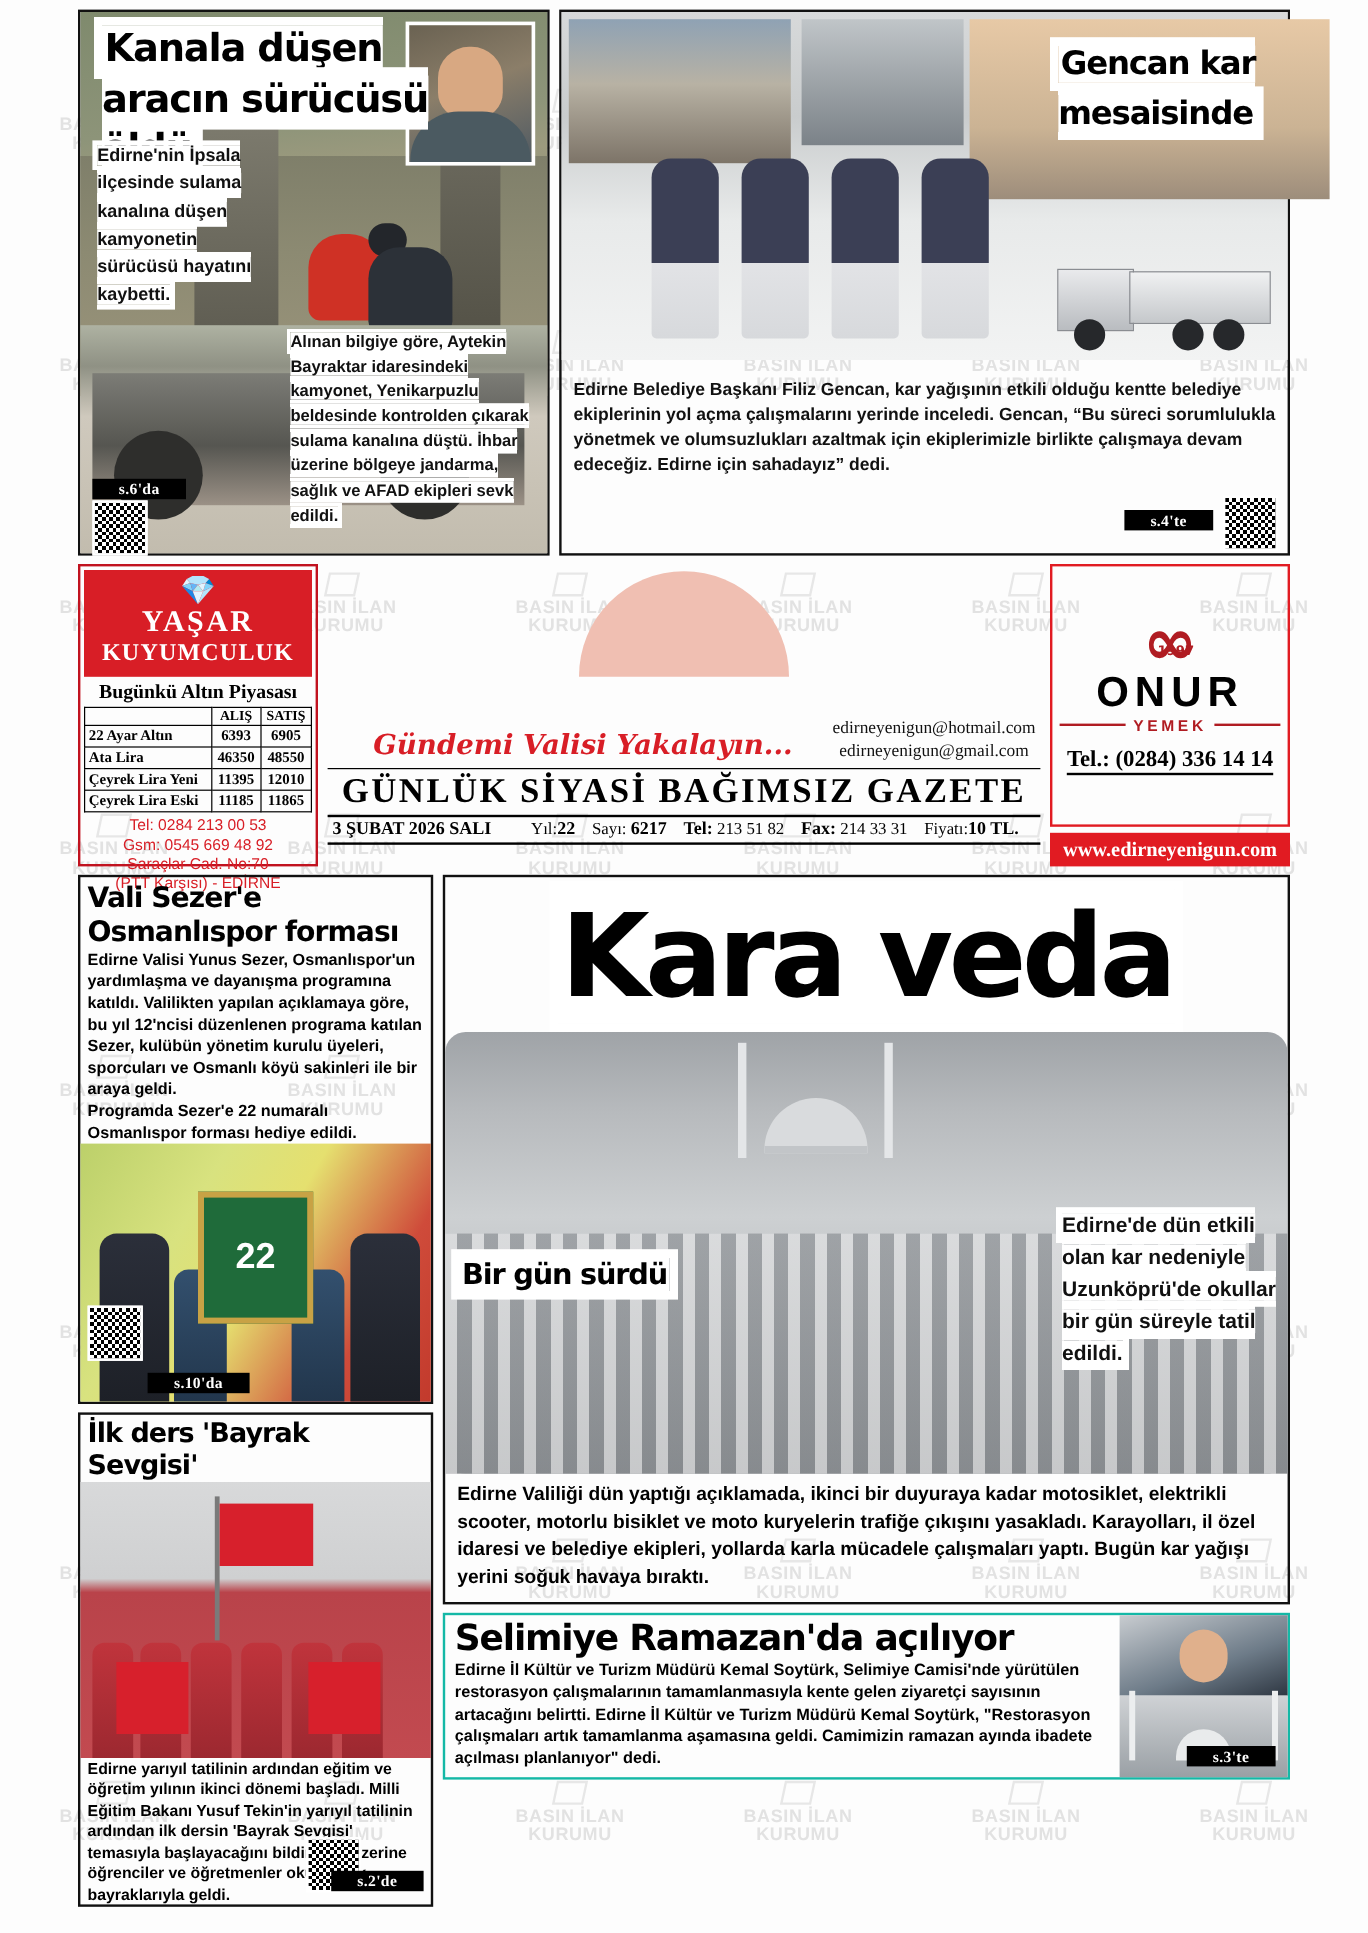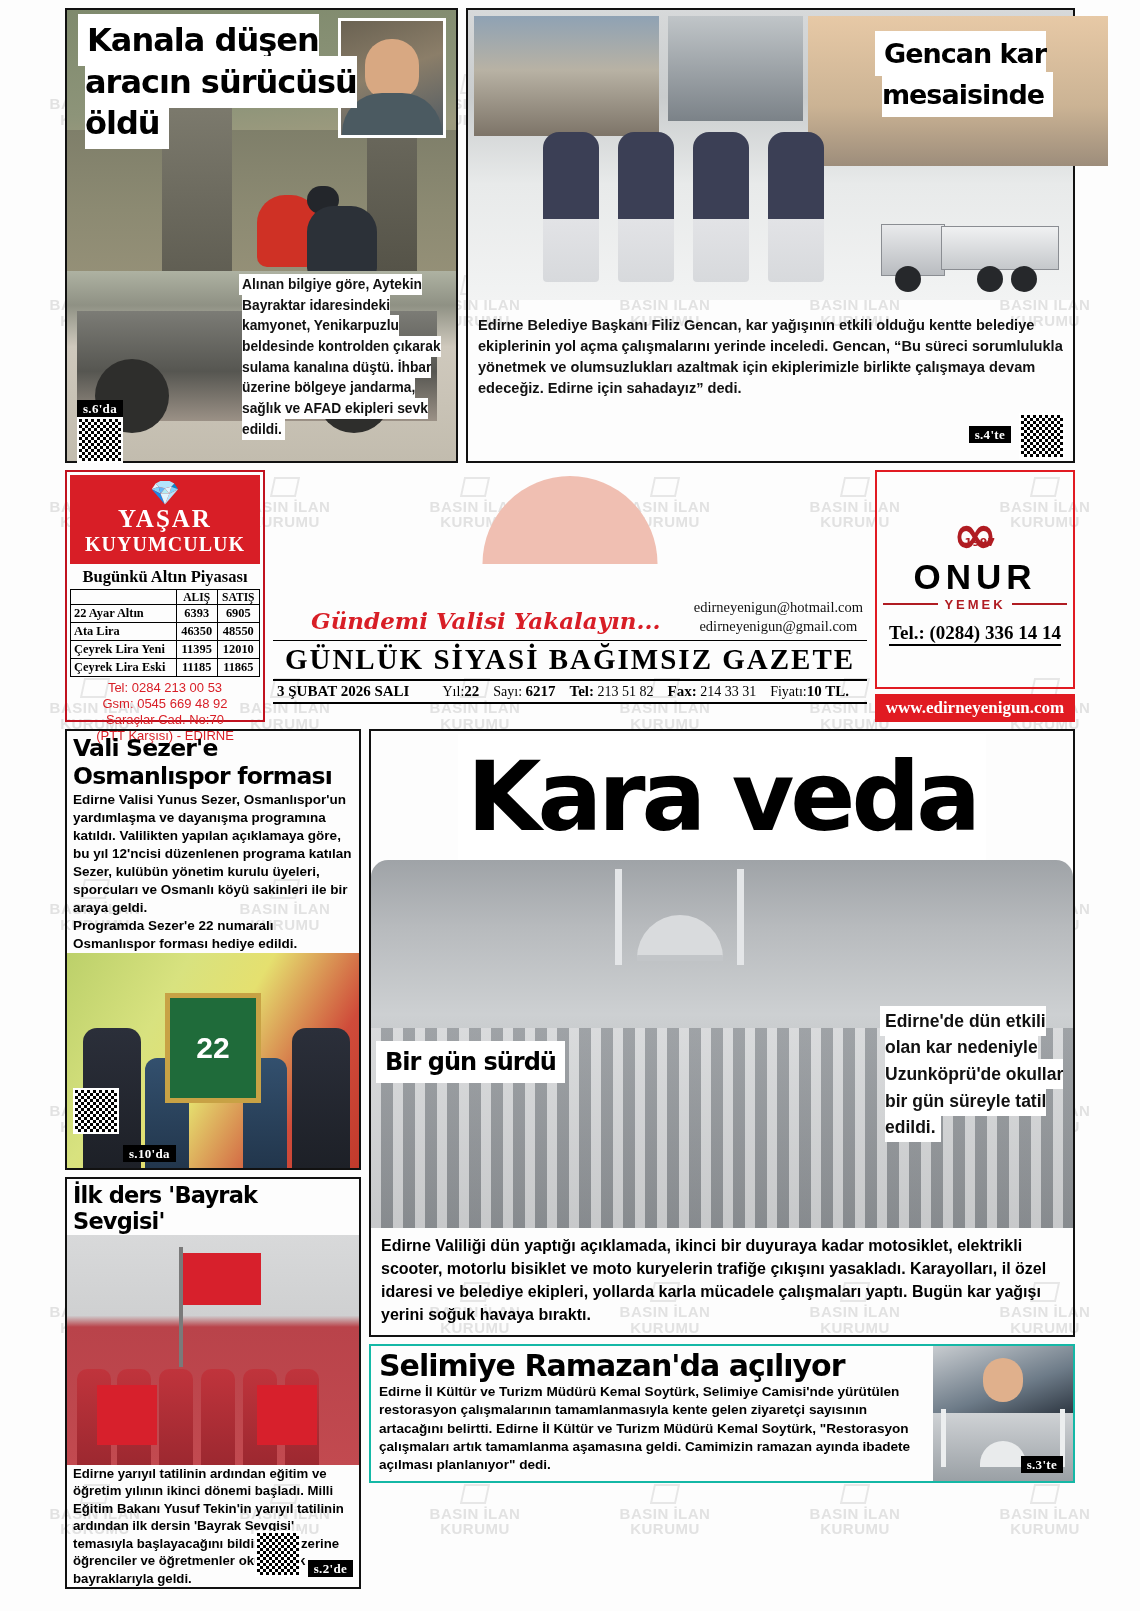--- a/index.html
+++ b/index.html
@@ -58,21 +58,21 @@
     width: 46px; height: 46px;
     background-image:
       repeating-linear-gradient(90deg,#000 0 3px,#fff 3px 6px),
       repeating-linear-gradient(0deg,#000 0 3px,#fff 3px 6px);
     background-blend-mode: difference;
     background-color: #fff;
     border: 2px solid #fff;
   }
   .pagetag {
     background: #000; color: #fff; font-weight: bold; font-size: 13px;
-    padding: 1px 6px; font-family: "Liberation Serif", serif; letter-spacing:.3px;
+    padding: 1px 22px; font-family: "Liberation Serif", serif; letter-spacing:.3px;
   }
 
   
   .toprow { display: flex; gap: 8px; height: 455px; margin-top: 8px; }
   .tl { width: 393px; position: relative; }
   .tr { flex: 1; position: relative; }
 
   .tl-photo { position:absolute; inset:0;
     background:
       linear-gradient(175deg,#7f8a6d 0%,#8d9479 22%,#9c9a7e 30%,#8a8c72 48%,#6f7360 60%,#c8c4b4 63%,#d6d2c6 100%);
@@ -339,20 +339,23 @@
             <div class="tl-wheel" style="left:250px"></div>
           </div>
         </div>
         <div class="tl-portrait">
           <div class="face"></div>
             <div class="shirt"></div>
         </div>
 
         <div class="tl-h1">
           <span class="sticker">Kanala düşen aracın sürücüsü öldü</span>
+        </div>
+        <div class="tl-lead">
+          <div class="body-text"><span>Edirne'nin İpsala ilçesinde sulama kanalına düşen kamyonetin sürücüsü hayatını kaybetti.</span></div>
         </div>
         <div class="tl-body2">
           <div class="body-text"><span>Alınan bilgiye göre, Aytekin Bayraktar idaresindeki kamyonet, Yenikarpuzlu beldesinde kontrolden çıkarak sulama kanalına düştü. İhbar üzerine bölgeye jandarma, sağlık ve AFAD ekipleri sevk edildi.</span></div>
         </div>
         <div class="tl-tag"><span class="pagetag">s.6'da</span></div>
         <div class="tl-qr qr"></div>
       </div>
 
       <div class="tr box">
         <div class="tr-photo">

